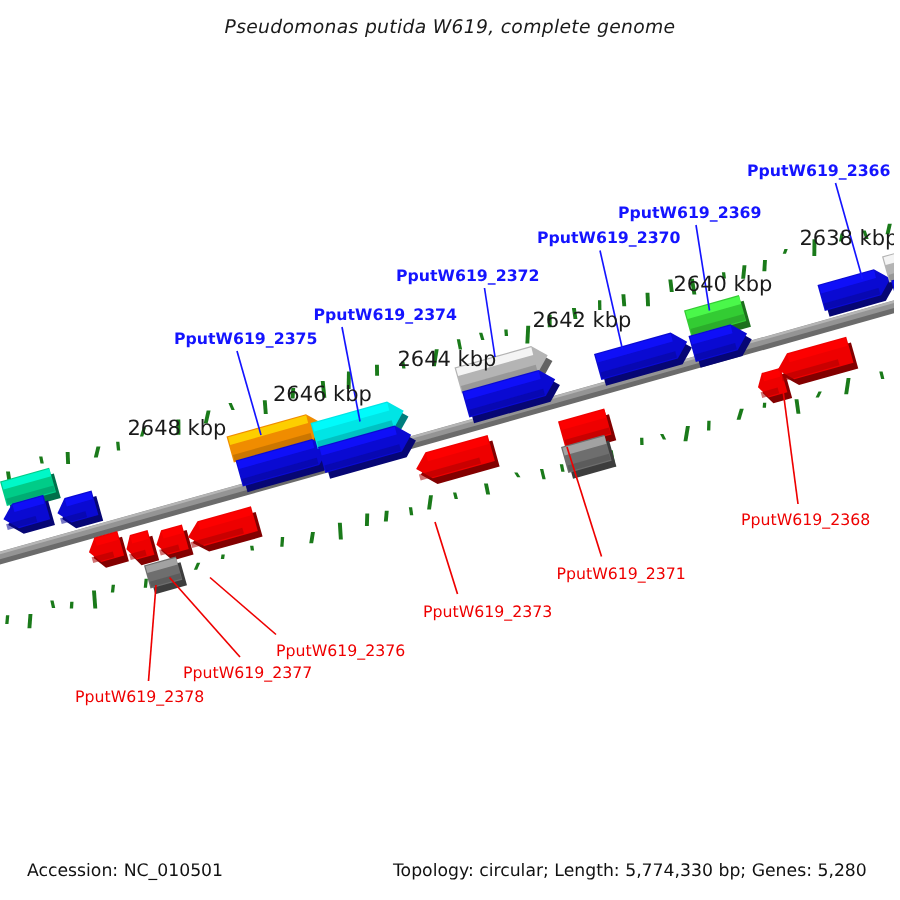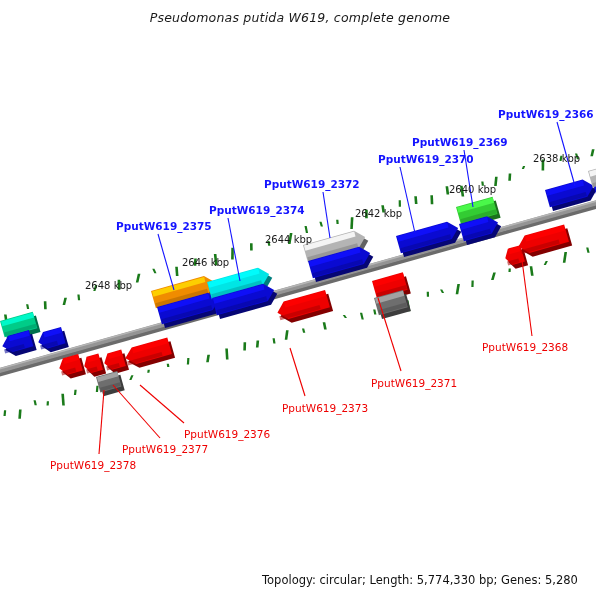--- a/index.html
+++ b/index.html
@@ -28,21 +28,21 @@
   }
   #canvas{position:absolute;left:0;top:0;width:600px;height:600px;}
   .lbl{
     position:absolute;
     font-size:10.5px;
     white-space:nowrap;
     line-height:12px;
   }
   .lbl.fwd{color:#1414ff;font-weight:bold;}
   .lbl.rev{color:#ee0000;}
-  .lbl.tick{color:#1a1a1a;font-size:10px;}
+  .lbl.tick{color:#1a1a1a;font-size:14px;}
 </style>
 </head>
 <body>
 
 <div id="root">
 
   <div id="title">Pseudomonas putida W619, complete genome</div>
 
   <svg id="canvas" viewBox="0 0 600 600" xmlns="http://www.w3.org/2000/svg">
     <defs>
@@ -289,33 +289,34 @@
         <line x1="305" y1="396" x2="290" y2="348" stroke="#ee0000" stroke-width="1.1"></line>
         <line x1="184" y1="423" x2="140" y2="385" stroke="#ee0000" stroke-width="1.1"></line>
         <line x1="160" y1="438" x2="113" y2="385" stroke="#ee0000" stroke-width="1.1"></line>
         <line x1="99" y1="454" x2="104" y2="390" stroke="#ee0000" stroke-width="1.1"></line>
       </g>
   </svg>
 
   <div id="labels">
       <div class="lbl fwd" style="left: 498px; top: 108px;">PputW619_2366</div>
       <div class="lbl fwd" style="left: 412px; top: 136px;">PputW619_2369</div>
-      <div class="lbl fwd" style="left: 358px; top: 153px; margin-left: 20px;">PputW619_2370</div>
+      <div class="lbl fwd" style="left: 358px; top: 153px;">PputW619_2370</div>
       <div class="lbl fwd" style="left: 264px; top: 178px;">PputW619_2372</div>
       <div class="lbl fwd" style="left: 185px; top: 204px; margin-left: 24px;">PputW619_2374</div>
       <div class="lbl fwd" style="left: 116px; top: 220px;">PputW619_2375</div>
-      <div class="lbl rev" style="left: 482px; top: 341px; text-align: center;">PputW619_2368</div>
+      <div class="lbl rev" style="left: 494px; top: 341px; text-align: center;">PputW619_2368</div>
       <div class="lbl rev" style="left: 371px; top: 377px;">PputW619_2371</div>
       <div class="lbl rev" style="left: 282px; top: 402px;">PputW619_2373</div>
       <div class="lbl rev" style="left: 184px; top: 428px;">PputW619_2376</div>
       <div class="lbl rev" style="left: 122px; top: 443px;">PputW619_2377</div>
       <div class="lbl rev" style="left: 50px; top: 459px; text-align: right;">PputW619_2378</div>
       <div class="lbl tick" style="left: 85px; top: 280px;">2648 kbp</div>
       <div class="lbl tick" style="left: 182px; top: 257px;">2646 kbp</div>
       <div class="lbl tick" style="left: 265px; top: 234px;">2644 kbp</div>
       <div class="lbl tick" style="left: 355px; top: 208px;">2642 kbp</div>
       <div class="lbl tick" style="left: 449px; top: 184px;">2640 kbp</div>
       <div class="lbl tick" style="left: 533px; top: 153px;">2638 kbp</div>
     </div>
 
+  <div id="footer-left">Accession: NC_010501</div>
   <div id="footer-right">Topology: circular; Length: 5,774,330 bp; Genes: 5,280</div>
 
 </div>
 
 </body></html>

